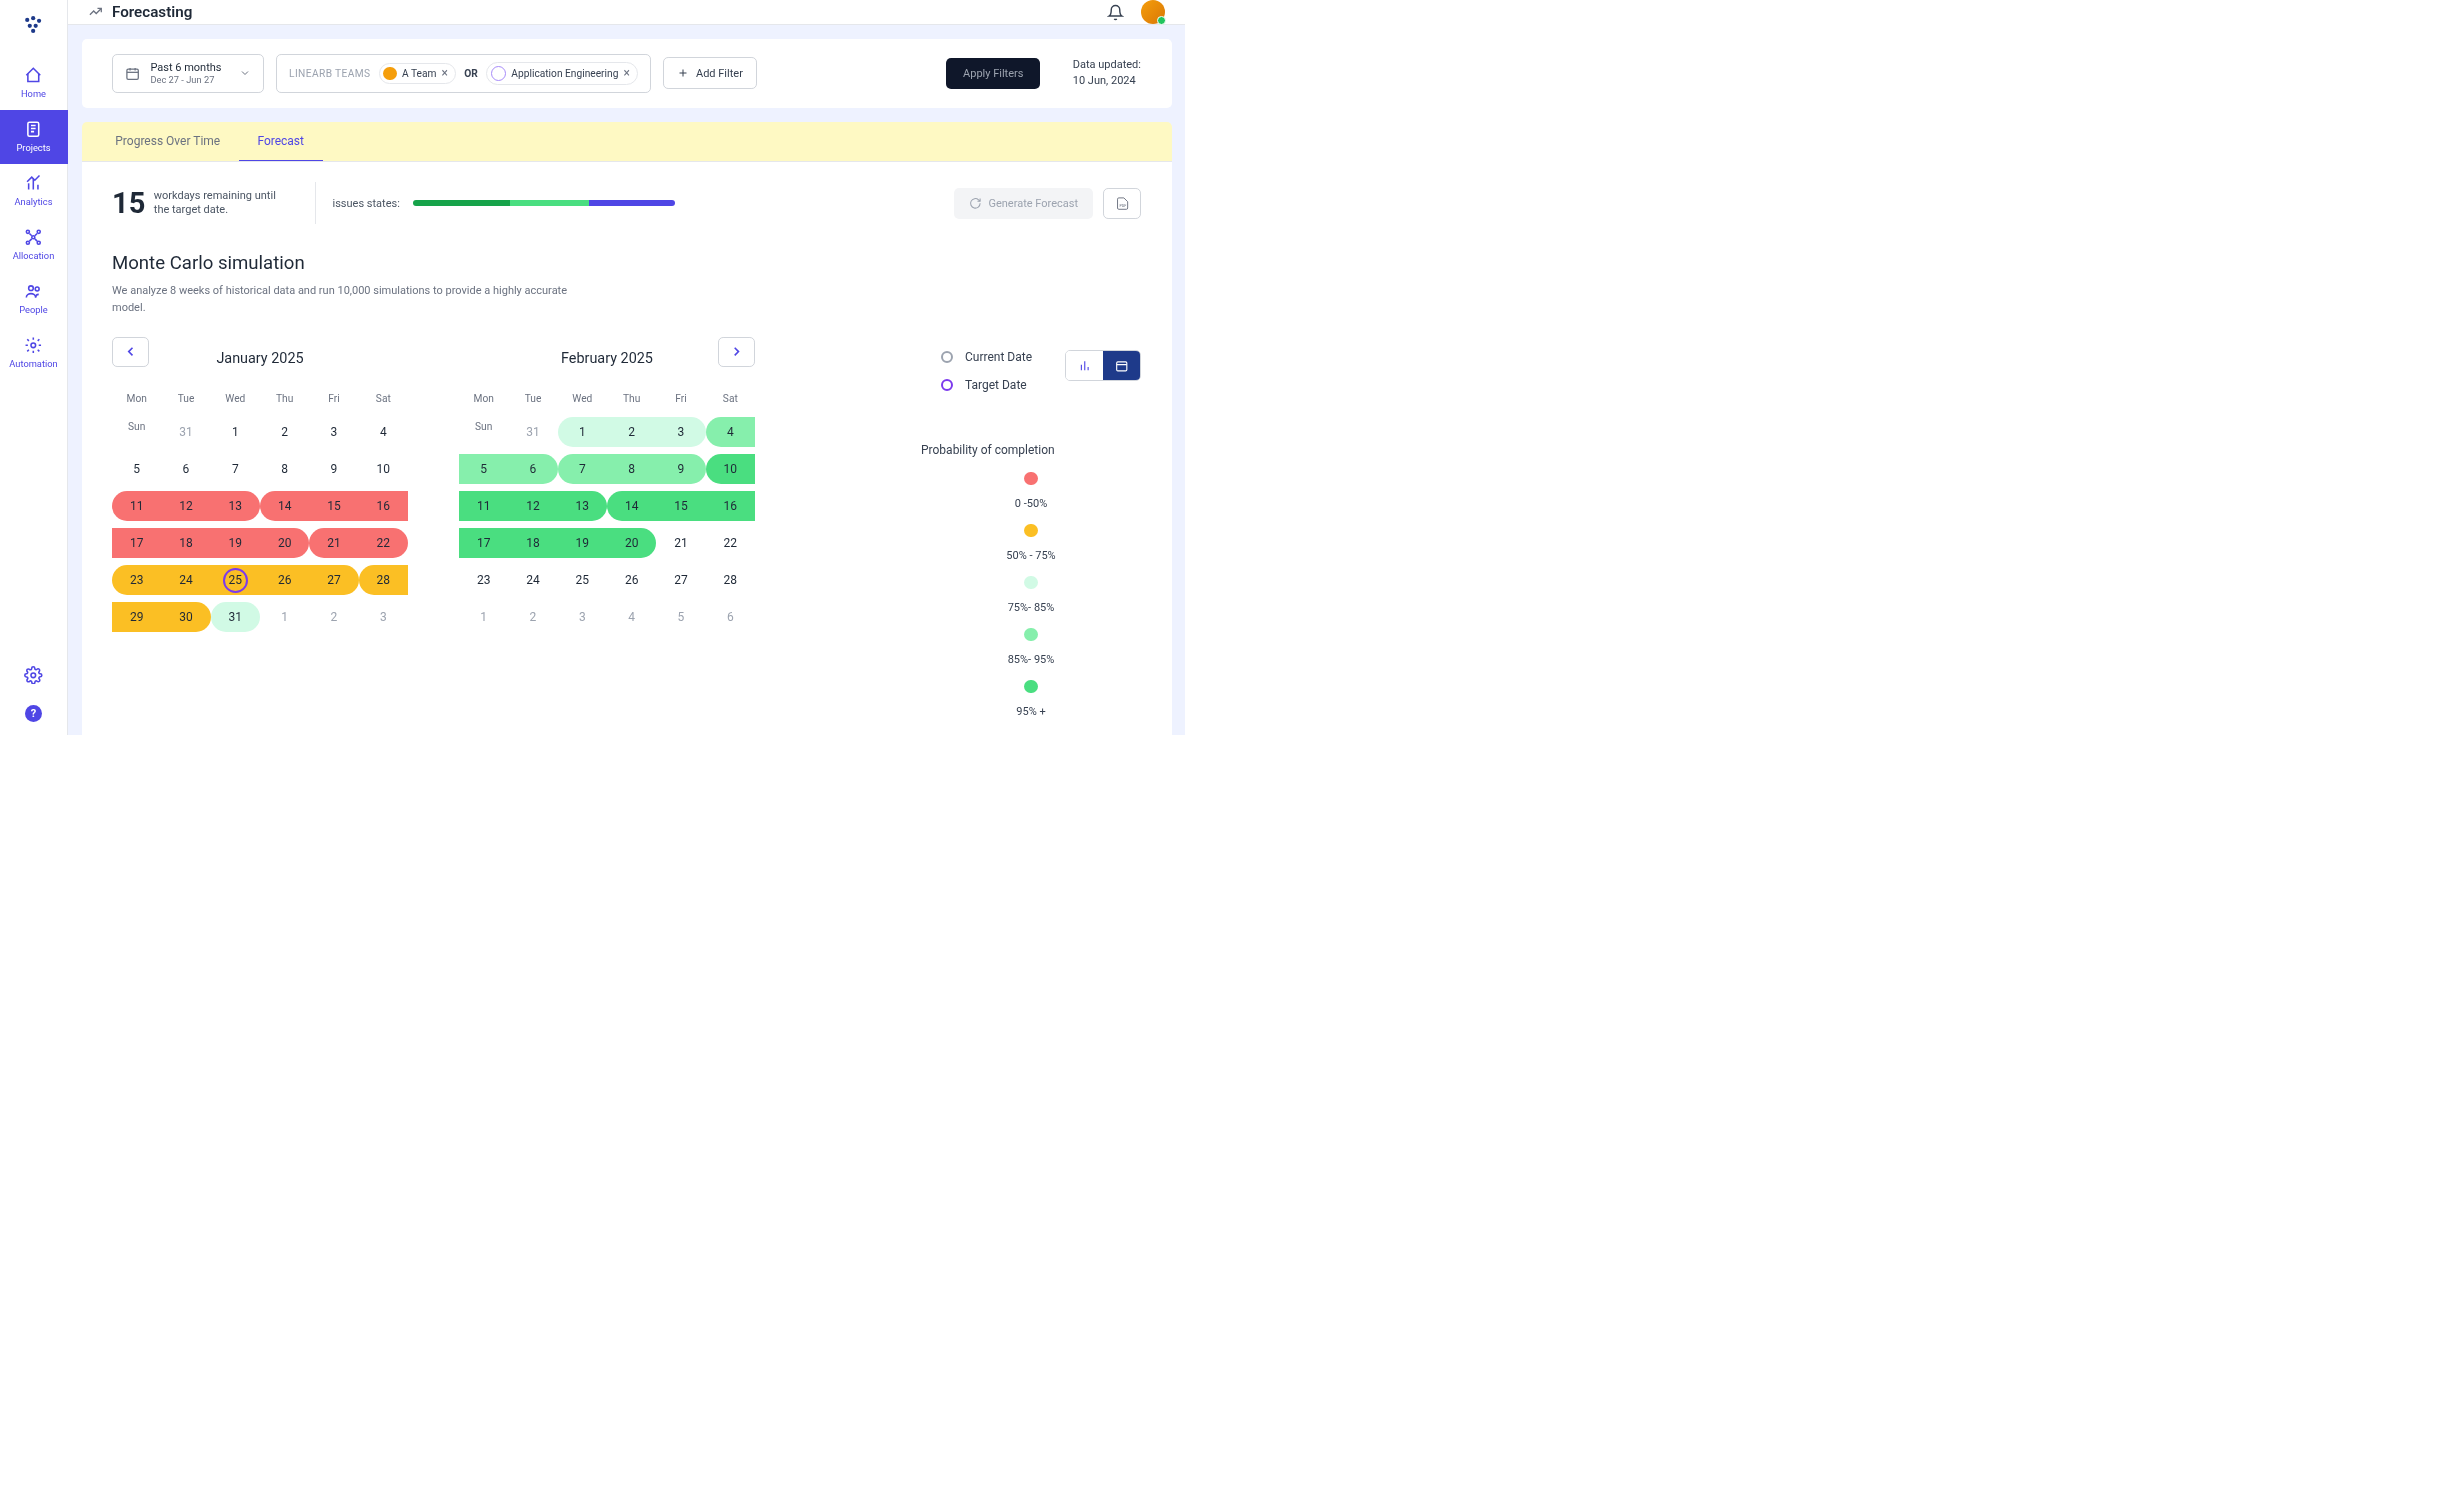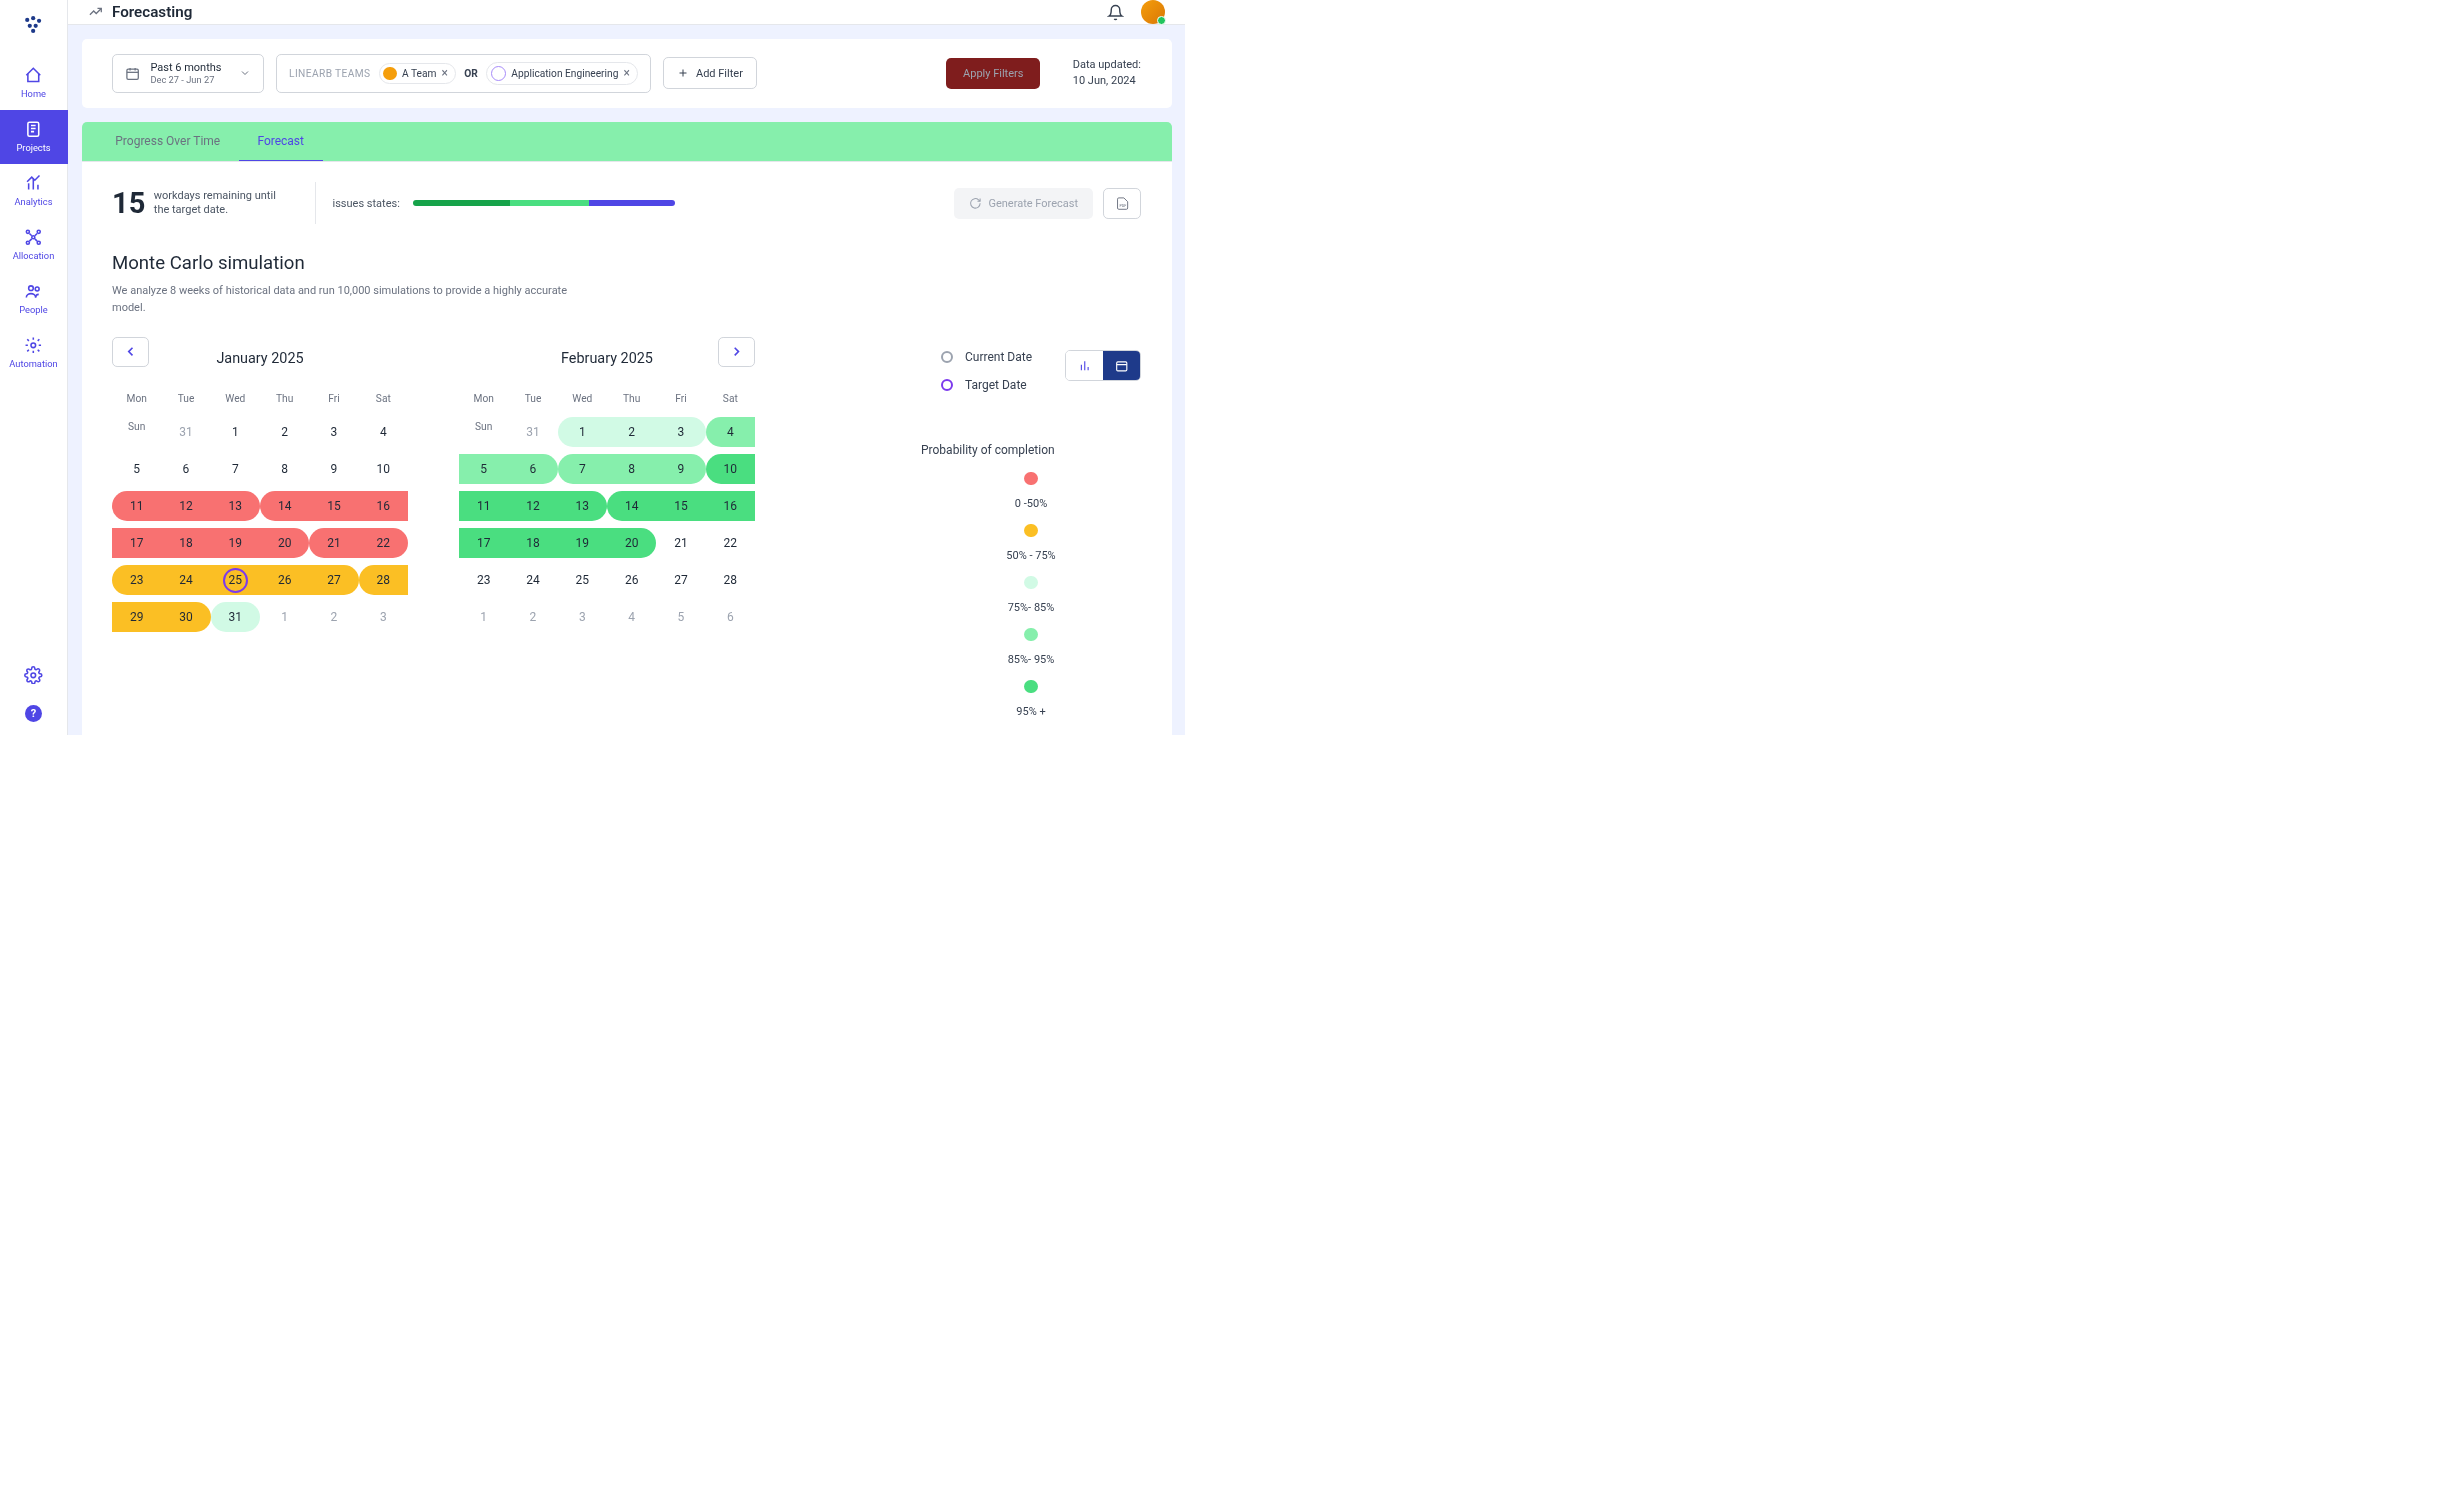--- a/index.html
+++ b/index.html
@@ -33,24 +33,24 @@
 .date-range .dr-sub { font-size: 9.3px; color: #6b7280; }
 .date-range .chev { margin-left: auto; color: #6b7280; }
 .filter-group { border: 0.8px solid #d1d5db; border-radius: 5.1px; padding: 6.8px 12px; display: flex; align-items: center; gap: 8.5px; font-size: 10.2px; }
 .filter-group .label { color: #9ca3af; letter-spacing: 0.4px; }
 .team-chip { border: 0.8px solid #e5e7eb; border-radius: 12px; padding: 2.5px 6.8px 2.5px 3.4px; display: flex; align-items: center; gap: 5.1px; font-size: 10.2px; color: #374151; }
 .team-chip.orange::before { content: ""; width: 13.5px; height: 13.5px; border-radius: 50%; background: #f59e0b; }
 .team-chip.purple::before { content: ""; width: 13.5px; height: 13.5px; border-radius: 50%; background: #fff; border: 1.7px solid #a78bfa; }
 .team-chip .x { color: #6b7280; font-size: 12px; cursor: pointer; }
 .or-text { font-size: 10.2px; font-weight: 700; color: #374151; }
 .add-filter { border: 0.8px solid #d1d5db; border-radius: 5.1px; padding: 8.5px 13.5px; font-size: 11px; color: #374151; display: flex; align-items: center; gap: 6.8px; cursor: pointer; background: #fff; }
-.apply-filters { margin-left: auto; background: #7f1d1d; color: #9ca3af; border: none; border-radius: 5.1px; padding: 9.3px 17px; font-size: 11px; }
+.apply-filters { margin-left: auto; background: #0f172a; color: #9ca3af; border: none; border-radius: 5.1px; padding: 9.3px 17px; font-size: 11px; }
 .data-updated { font-size: 11px; color: #374151; line-height: 1.5; margin-left: 20.3px; }
 
-.tab-area { background: #86efac; margin: 13.5px 13.5px 0; border-radius: 5.1px 5.1px 0 0; }
+.tab-area { background: #fef9c3; margin: 13.5px 13.5px 0; border-radius: 5.1px 5.1px 0 0; }
 .tabs { display: flex; padding: 0 15.2px; border-bottom: 0.8px solid #e5e7eb; }
 .tab { padding: 12px 18.6px; font-size: 12px; color: #6b7280; cursor: pointer; border-bottom: 1.7px solid transparent; }
 .tab.active { color: #4f46e5; border-bottom-color: #4f46e5; }
 
 .forecast-body { background: #fff; margin: 0 13.5px; padding: 20.3px 0 34px; }
 .info-row { display: flex; align-items: center; padding: 0 0 24px 0; }
 .workdays-block { display: flex; align-items: center; gap: 8.5px; padding: 0 30.5px; }
 .workdays-num { font-size: 29px; font-weight: 700; color: #1f2937; }
 .workdays-text { font-size: 11px; color: #4b5563; max-width: 127px; line-height: 1.3; }
 .vdiv { width: 0.8px; height: 42px; background: #e5e7eb; margin: 0 17px 0 3.4px; }

